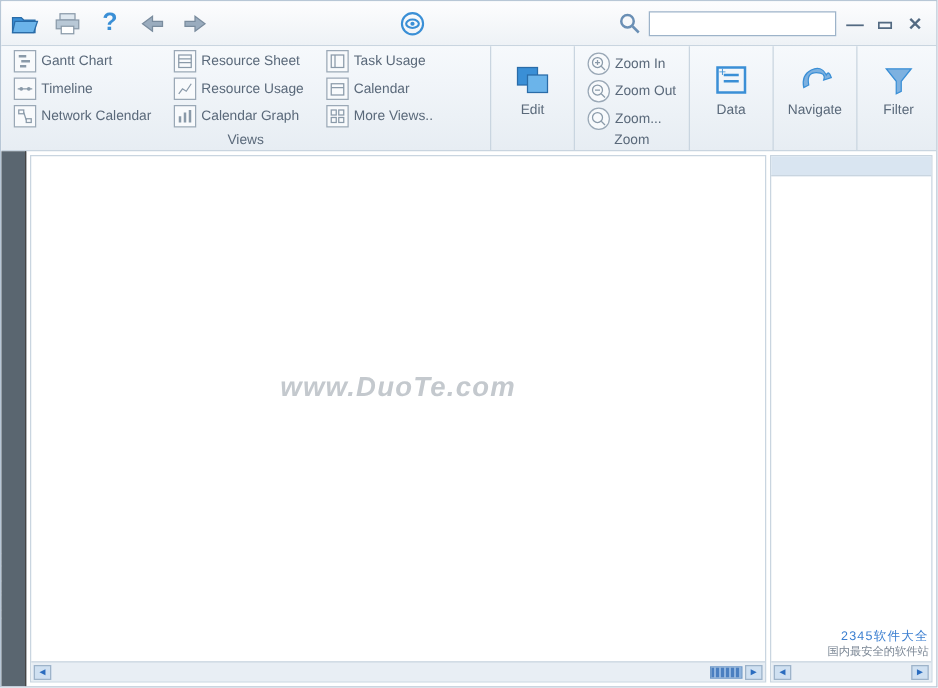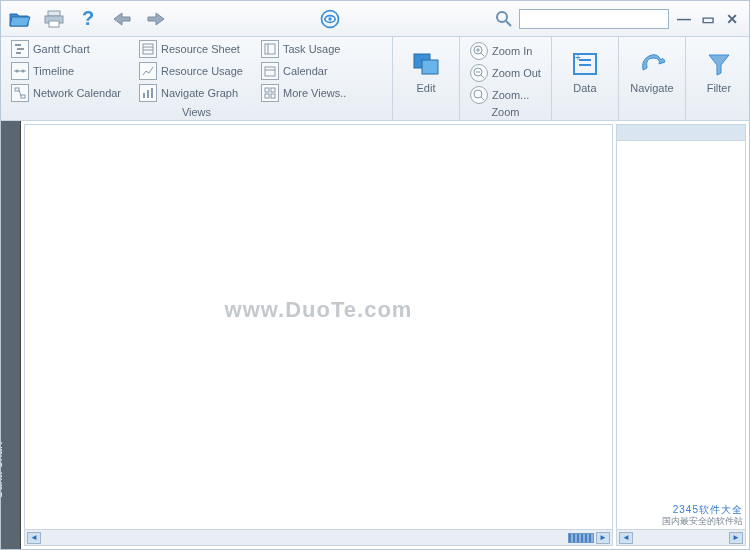--- a/index.html
+++ b/index.html
@@ -28,21 +28,21 @@
 
 
 .workspace { display: flex; height: calc(550px - 36px - 84px - 2px); }
 .vtab { width: 20px; background: #5a6670; border-right: 1px solid #444; position: relative; }
 .vtab-label { position: absolute; bottom: 50px; left: 3px; color: #eaf0f5; font-size: 11px; transform: rotate(-90deg); transform-origin: left bottom; white-space: nowrap; }
 .main-pane { flex: 1; border: 1px solid #c9d5e0; margin: 3px; position: relative; background: #fff; }
 .side-pane { width: 130px; border: 1px solid #c9d5e0; margin: 3px 3px 3px 0; background: #fff; position: relative; }
 .side-head { height: 16px; background: #d9e5f1; border-bottom: 1px solid #c9d5e0; }
 .scroll-h { position: absolute; left: 0; right: 0; bottom: 0; height: 16px; background: #e8eef4; border-top: 1px solid #c9d5e0; display: flex; justify-content: space-between; align-items: center; padding: 0 2px; }
 .scroll-h .arr { width: 14px; height: 12px; background: #cfe0f1; border: 1px solid #9db3c9; display: flex; align-items: center; justify-content: center; font-size: 8px; color: #2a6cbf; }
-.watermark { position: absolute; left: 50%; top: 44%; transform: translate(-50%,-50%); font-size: 22px; font-weight: bold; color: #c4c9ce; text-shadow: 1px 1px 0 #fff; letter-spacing: 1px; pointer-events: none; }
+.watermark { position: absolute; left: 50%; top: 44%; transform: translate(-50%,-50%); font-size: 22px; font-style: italic; font-weight: bold; color: #c4c9ce; text-shadow: 1px 1px 0 #fff; letter-spacing: 1px; pointer-events: none; }
 .badge { position: absolute; right: 2px; bottom: 18px; font-size: 10px; color: #7a8694; text-align: right; line-height: 1.2; }
 .badge .logo { color: #3a7ed0; font-weight: normal; letter-spacing: 1px; }
 .badge .sub { font-size: 9px; padding-left: 32px; }
 .thumb { width: 26px; height: 10px; background: repeating-linear-gradient(90deg,#4a7fc0,#4a7fc0 2px,#8fb4df 2px,#8fb4df 4px); border: 1px solid #6c98c8; }
 </style>
 </head>
 <body>
 
 <div class="titlebar">
   <div class="tb-left">
@@ -152,21 +152,21 @@
             <span>Resource Usage</span>
           </div>
         <div class="small-btn">
             <span class="si">
               <svg width="12" height="12">
                 <rect x="1" y="6" width="2" height="5" fill="#8a9aa9"></rect>
                 <rect x="5" y="3" width="2" height="8" fill="#8a9aa9"></rect>
                 <rect x="9" y="1" width="2" height="10" fill="#8a9aa9"></rect>
               </svg>
             </span>
-            <span>Navigate Graph</span>
+            <span>Calendar Graph</span>
           </div>
       </div>
       <div class="small-list" style="margin-left:10px;">
         <div class="small-btn">
             <span class="si">
               <svg width="12" height="12">
                 <rect x="1" y="1" width="10" height="10" fill="none" stroke="#8a9aa9"></rect>
                 <line x1="4" y1="1" x2="4" y2="11" stroke="#8a9aa9"></line>
               </svg>
             </span>

